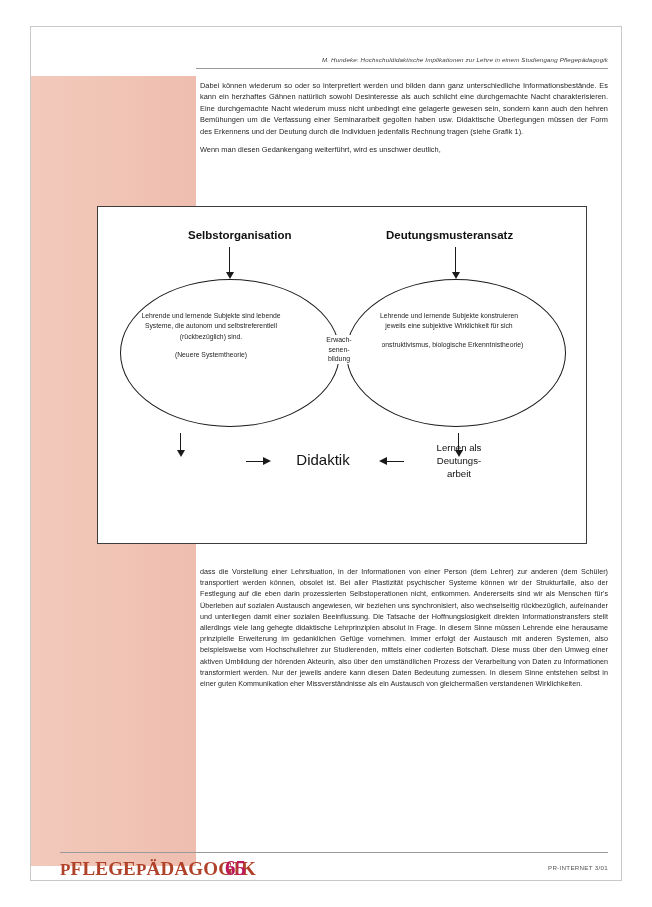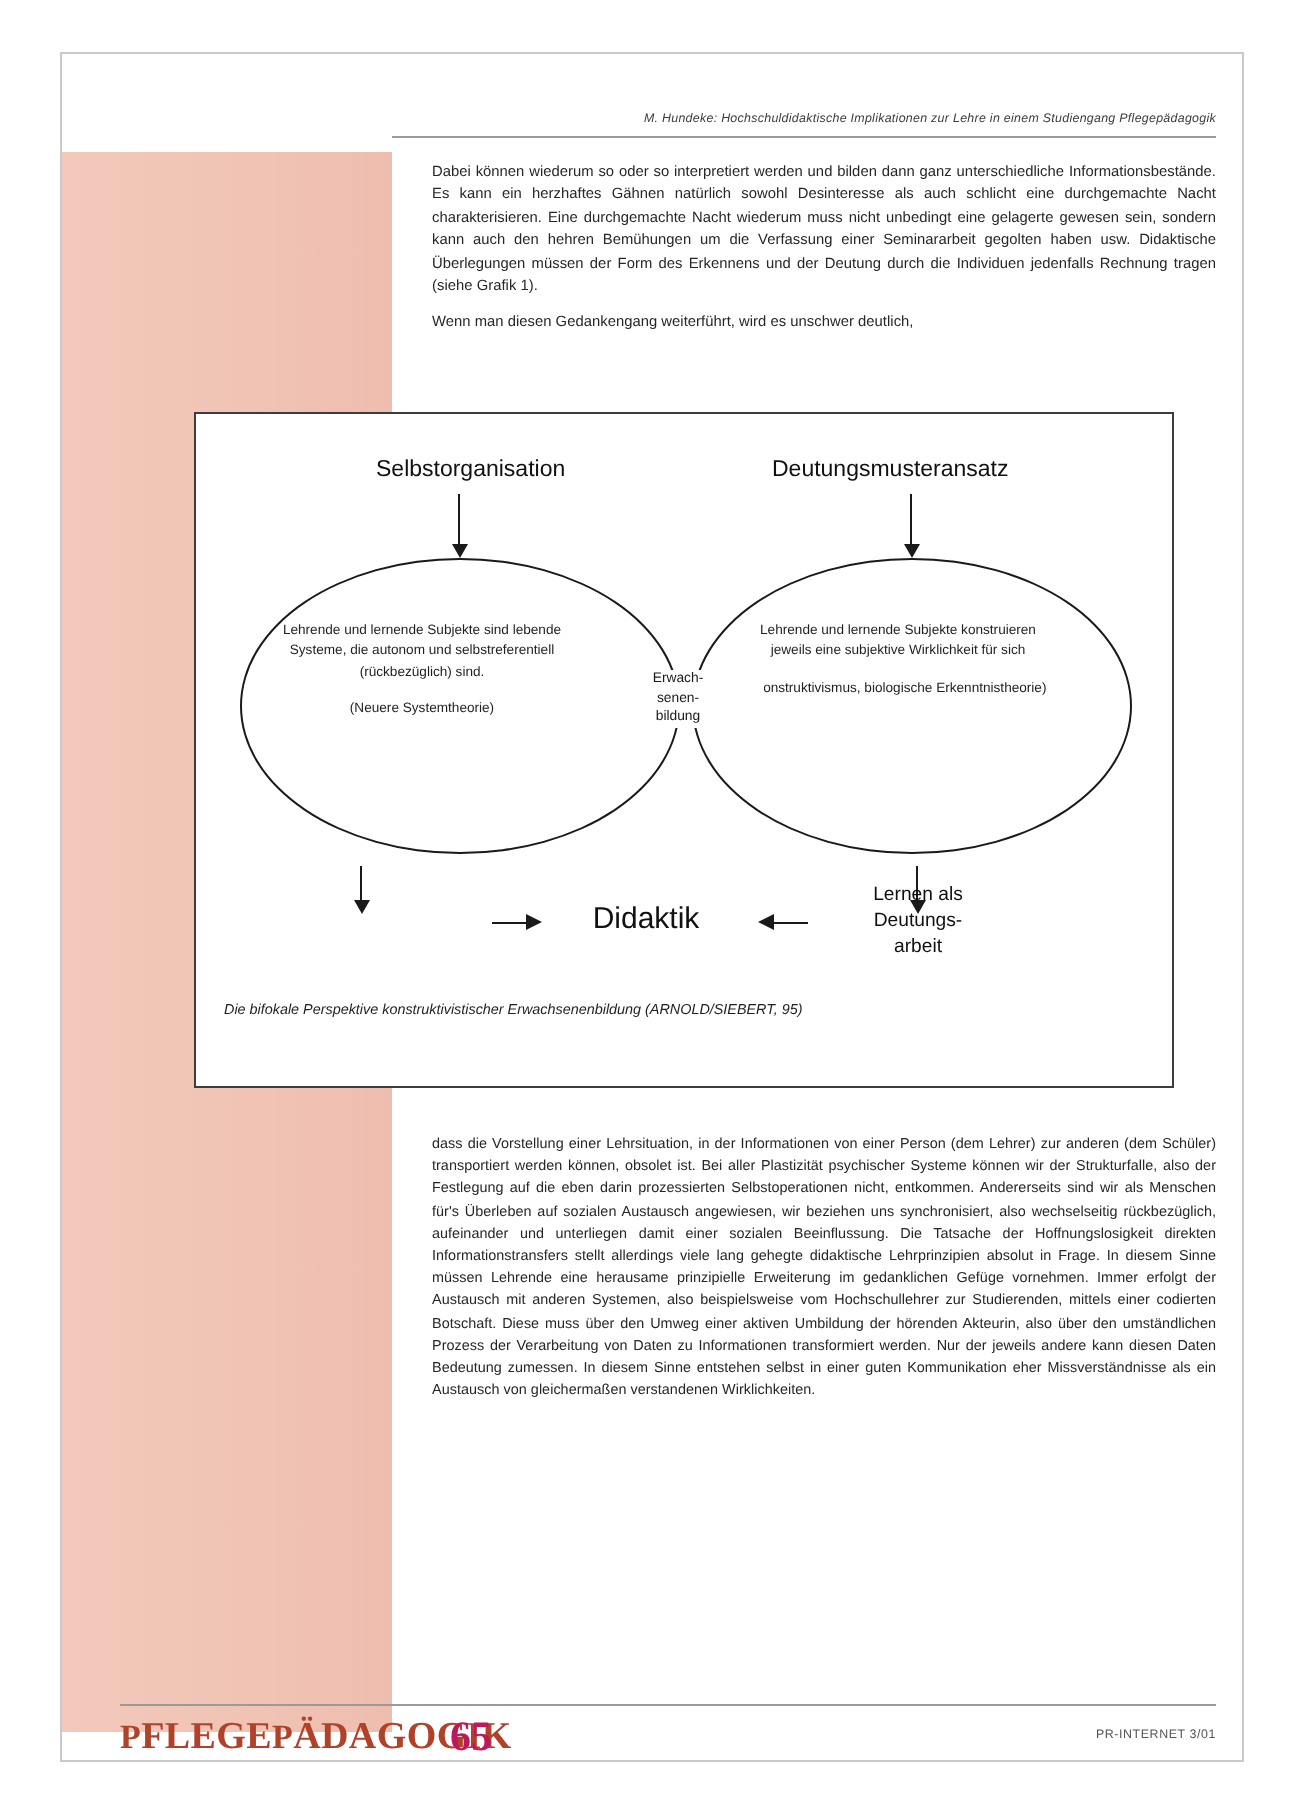--- a/index.html
+++ b/index.html
@@ -75,21 +75,21 @@
 
   
   .bodytext {
     position: absolute;
     font-size: 7.4px;
     line-height: 11.4px;
     color: #262626;
     text-align: justify;
     letter-spacing: 0.02px;
   }
-  .bodytext p { margin: 0 0 0 16px; }
+  .bodytext p { margin: 0 0 0 0; }
   .bodytext p + p { margin-top: 7px; }
 
   #para-top {
     left: 200px; top: 80px;
     width: 408px;
   }
 
   #para-bottom {
     left: 200px; top: 566px;
     width: 408px;
@@ -103,21 +103,21 @@
     left: 97px; top: 206px;
     width: 490px; height: 338px;
     background: #ffffff;
     border: 1px solid #3d3d3d;
     box-sizing: border-box;
   }
 
   .fig-heading {
     position: absolute;
     font-size: 11.5px;
-    font-weight: normal;
+    font-weight: bold;
     color: #111111;
     white-space: nowrap;
   }
   #fig-head-left  { left: 90px;  top: 22px; }
   #fig-head-right { left: 288px; top: 22px; }
 
   
   .arrow-down {
     position: absolute;
     width: 1.4px;
@@ -305,21 +305,20 @@
 
     <div class="bottom-label" id="bl-center">Didaktik</div>
     <div class="bottom-label" id="bl-right" style="white-space:pre-line;">Lernen als
 Deutungs-
 arbeit</div>
 
     <div class="arrow-right" style="left:148px; top:254px; width:18px;"></div>
     <div class="arrow-left" style="left:288px; top:254px; width:18px;"></div>
 
     <div id="fig-caption">
-      <span>Die bifokale Perspektive konstruktivistischer Erwachsenenbildung (ARNOLD/SIEBERT, 95)</span>
     </div>
   </div>
 
   <div class="bodytext" id="para-bottom">
     <p>dass die Vorstellung einer Lehrsituation, in der Informationen von einer Person (dem Lehrer) zur anderen (dem Schüler) transportiert werden können, obsolet ist. Bei aller Plastizität psychischer Systeme können wir der Strukturfalle, also der Festlegung auf die eben darin prozessierten Selbstoperationen nicht, entkommen. Andererseits sind wir als Menschen für's Überleben auf sozialen Austausch angewiesen, wir beziehen uns synchronisiert, also wechselseitig rückbezüglich, aufeinander und unterliegen damit einer sozialen Beeinflussung. Die Tatsache der Hoffnungslosigkeit direkten Informationstransfers stellt allerdings viele lang gehegte didaktische Lehrprinzipien absolut in Frage. In diesem Sinne müssen Lehrende eine herausame prinzipielle Erweiterung im gedanklichen Gefüge vornehmen. Immer erfolgt der Austausch mit anderen Systemen, also beispielsweise vom Hochschullehrer zur Studierenden, mittels einer codierten Botschaft. Diese muss über den Umweg einer aktiven Umbildung der hörenden Akteurin, also über den umständlichen Prozess der Verarbeitung von Daten zu Informationen transformiert werden. Nur der jeweils andere kann diesen Daten Bedeutung zumessen. In diesem Sinne entstehen selbst in einer guten Kommunikation eher Missverständnisse als ein Austausch von gleichermaßen verstandenen Wirklichkeiten.</p>
   </div>
 
   <div id="footer-rule"></div>
   <div id="footer">
     <div id="footer-brand"><span>P</span><span class="small">FLEGE</span><span>P</span><span class="small">ÄDAGOGIK</span></div>

